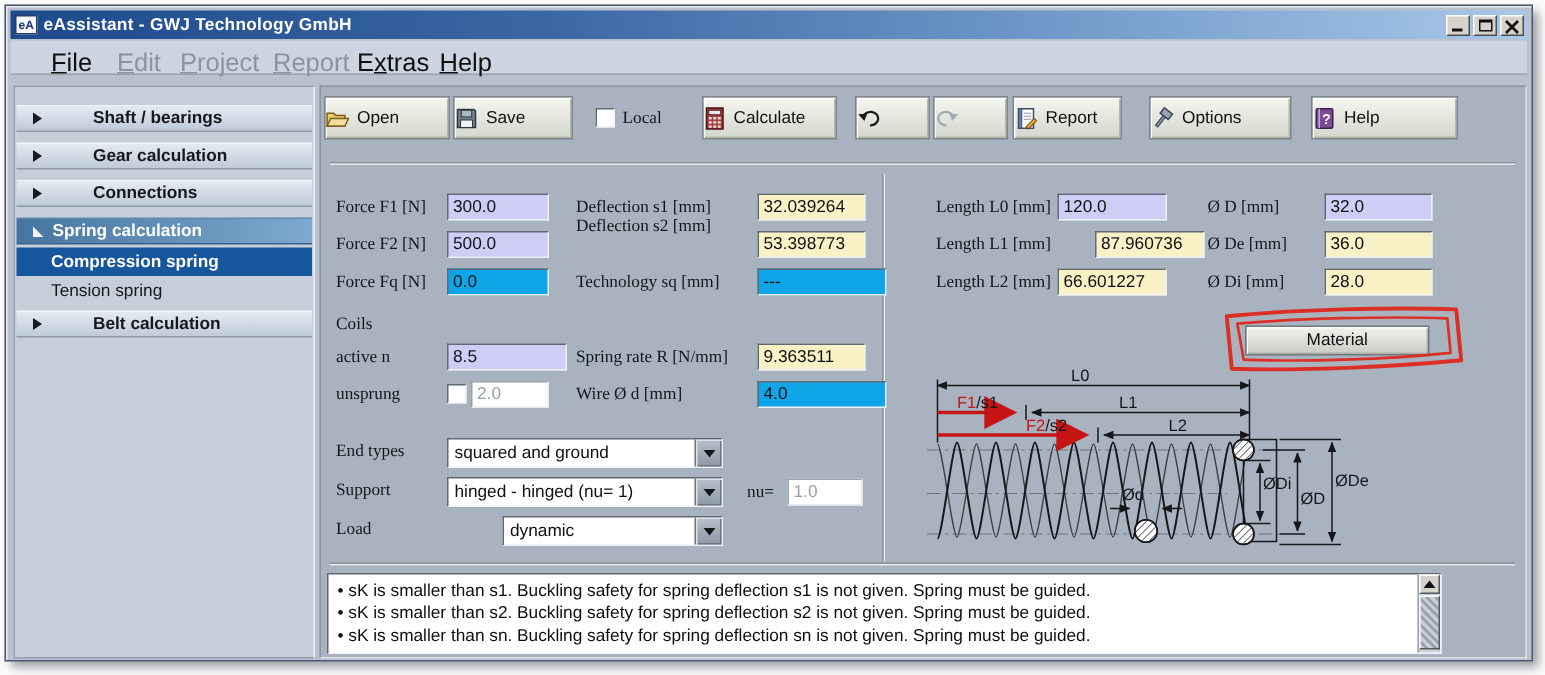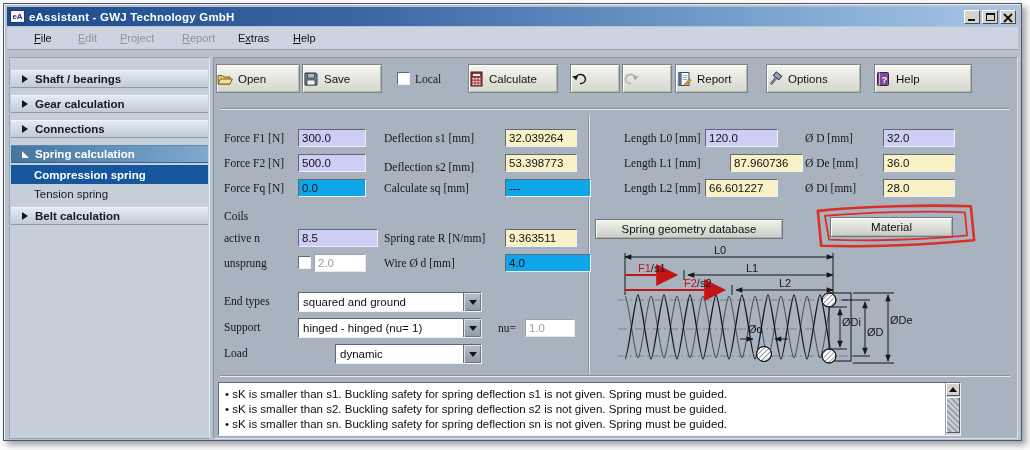--- a/index.html
+++ b/index.html
@@ -19,31 +19,31 @@
   .win-btns { margin-left:auto; display:flex; gap:2px; }
   .win-btn { width:16px; height:14px; background:#d6d3cb; border:1px solid;
     border-color:#ffffff #4d4d4d #4d4d4d #ffffff; position:relative; }
   .glyph-min { position:absolute; left:3px; bottom:2px; width:7px; height:2px; background:#111; }
   .glyph-max { position:absolute; left:3px; top:2px; width:9px; height:8px; border:1px solid #111; border-top:2px solid #111; }
   .glyph-close { position:absolute; inset:0; }
   .glyph-close svg { display:block; margin:2px auto 0; }
 
   .menubar { position:absolute; left:3px; top:23px; right:3px; height:23px;
     background:#cbd4e0; border-bottom:1px solid #97a1ad; }
-  .menu-item { position:absolute; top:4px; font-size:11px; color:#101010; padding:1px 2px; }
+  .menu-item { position:absolute; top:4px; font-size:17px; color:#101010; padding:1px 2px; }
   .menu-item.disabled { color:#8d939c; }
   .menu-key { text-decoration:underline; }
 
   
   .sidebar { position:absolute; left:5px; top:53px; width:201px; height:382px;
     background:#c6cfd9; border:1px solid #98a2ae; border-right-color:#e5eaf0; }
   .side-item { position:absolute; left:1px; right:1px; height:18px; display:flex; align-items:center;
     font-size:11.5px; font-weight:600; color:#16181c; }
   .side-head { background:linear-gradient(180deg,#e3eaf2,#bfcbd8);
-    border-top:1px solid #f2f6fa; border-bottom:1px solid #8d9aa8; padding-left:11px; }
+    border-top:1px solid #f2f6fa; border-bottom:1px solid #8d9aa8; padding-left:11px;gap:27px; }
   .side-head-active { background:linear-gradient(90deg,#45759f,#7fa9cf);
     border-top:1px solid #5d8ab5; border-bottom:1px solid #35618d; color:#fff; padding-left:11px; }
   .side-sub { padding-left:23px; font-weight:400; }
   .side-sub-selected { background:#15569d; color:#fff; font-weight:700; }
   .tri-right { width:0; height:0; border-left:6px solid #17191d; border-top:4px solid transparent;
     border-bottom:4px solid transparent; margin-right:7px; }
   .tri-open { width:0; height:0; border-bottom:7px solid #f2f6fb; border-right:7px solid transparent; margin-right:6px; }
 
   
   .content { position:absolute; left:209px; top:53px; width:805px; height:382px;
@@ -247,23 +247,23 @@
 
     <div class="lbl" style="left:10px;top:71px">Force F1 [N]</div>
     <div class="field f-edit" style="left:84px;top:71px;width:68px">300.0</div>
     <div class="lbl" style="left:10px;top:96px">Force F2 [N]</div>
     <div class="field f-edit" style="left:84px;top:96px;width:68px">500.0</div>
     <div class="lbl" style="left:10px;top:121px">Force Fq [N]</div>
     <div class="field f-plain" style="left:84px;top:121px;width:68px">0.0</div>
 
     <div class="lbl" style="left:170px;top:71px">Deflection s1 [mm]</div>
     <div class="field f-out" style="left:291px;top:71px;width:72px">32.039264</div>
-    <div class="lbl" style="left:170px;top:100px">Deflection s2 [mm]</div>
+    <div class="lbl" style="left:170px;top:84px">Deflection s2 [mm]</div>
     <div class="field f-out" style="left:291px;top:96px;width:72px">53.398773</div>
-    <div class="lbl" style="left:170px;top:121px">Calculate sq [mm]</div>
+    <div class="lbl" style="left:170px;top:121px">Technology sq [mm]</div>
     <div class="field f-plain" style="left:291px;top:121px;width:86px">---</div>
 
     <div class="lbl" style="left:10px;top:149px">Coils</div>
     <div class="lbl" style="left:10px;top:171px">active n</div>
     <div class="field f-edit" style="left:84px;top:171px;width:80px">8.5</div>
     <div class="lbl" style="left:170px;top:171px">Spring rate R [N/mm]</div>
     <div class="field f-out" style="left:291px;top:171px;width:72px">9.363511</div>
 
     <div class="lbl" style="left:10px;top:196px">unsprung</div>
     <div class="checkbox" style="left:84px;top:198px"></div>
@@ -302,21 +302,20 @@
     <div class="lbl" style="left:410px;top:121px">Length L2 [mm]</div>
     <div class="field f-out" style="left:491px;top:121px;width:73px">66.601227</div>
 
     <div class="lbl" style="left:591px;top:71px">Ø D [mm]</div>
     <div class="field f-edit" style="left:669px;top:71px;width:72px">32.0</div>
     <div class="lbl" style="left:591px;top:96px">Ø De [mm]</div>
     <div class="field f-out" style="left:669px;top:96px;width:72px">36.0</div>
     <div class="lbl" style="left:591px;top:121px">Ø Di [mm]</div>
     <div class="field f-out" style="left:669px;top:121px;width:72px">28.0</div>
 
-    <button class="pbtn" style="left:381px;top:161px;width:188px">Spring geometry database</button>
     <button class="pbtn" style="left:616px;top:159px;width:123px">Material</button>
 
     <svg class="diagram" width="310" height="134" viewBox="0 0 310 134">
       <defs>
         <marker id="ma" viewBox="0 0 10 10" refX="9" refY="5" markerWidth="9" markerHeight="7" orient="auto-start-reverse">
             <path d="M0,1 L10,5 L0,9 Z" fill="#15171b"></path>
           </marker>
         <marker id="mr" viewBox="0 0 10 10" refX="9" refY="5" markerWidth="11" markerHeight="10" orient="auto">
             <path d="M0,0 L10,5 L0,10 Z" fill="#c41414"></path>
           </marker>

